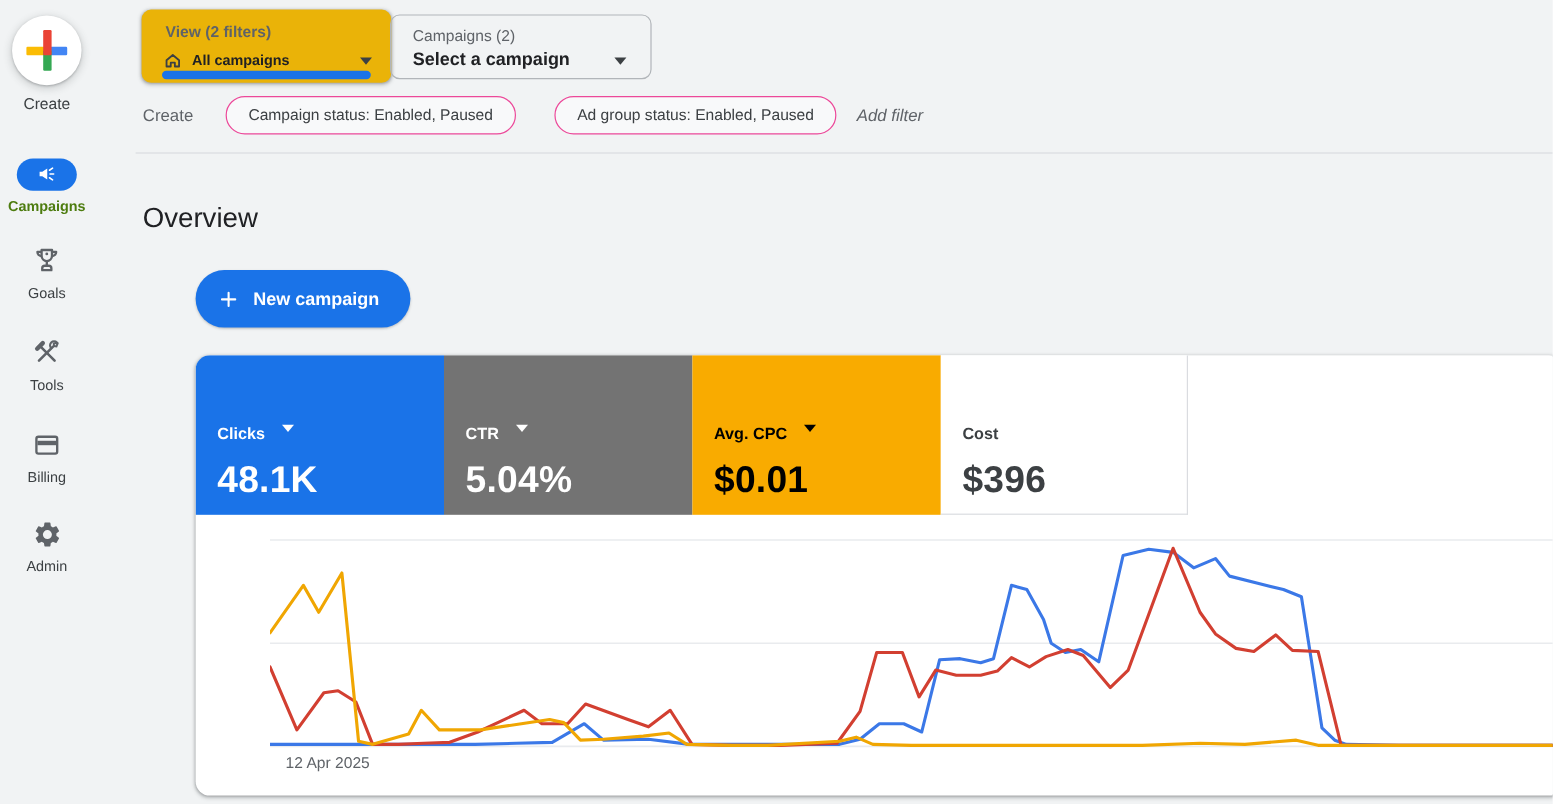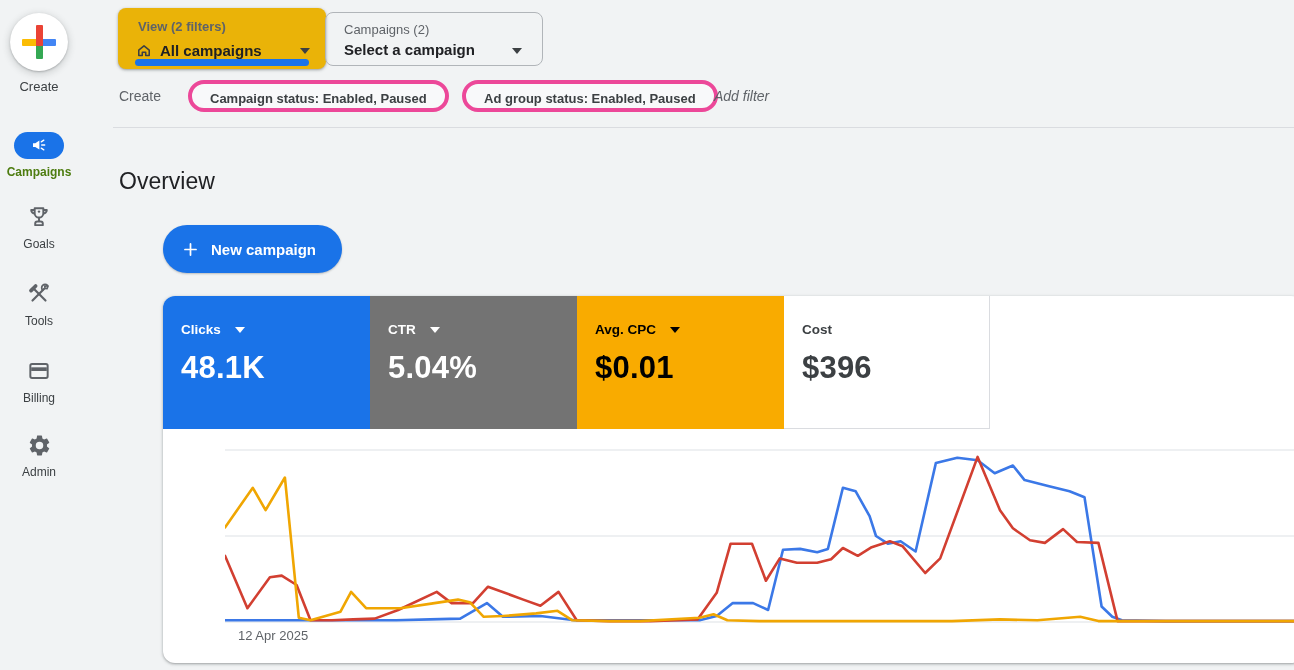--- a/index.html
+++ b/index.html
@@ -24,57 +24,57 @@
   .nav-item .icon-box { height:28px; display:flex; align-items:center; justify-content:center; }
   .nav-item .nav-label { margin-top:6px; font-size:12px; color:#3c4043; }
   .nav-item.active .nav-label { color:#4d7c0f; font-weight:700; }
   .pill { display:inline-flex; width:50px; height:27px; border-radius:14px; background:#1a73e8;
           align-items:center; justify-content:center; }
 
   
   .view-card { position:absolute; left:118px; top:8px; width:208px; height:61px; background:#eab308; border-radius:8px;
                box-shadow:0 1px 2px rgba(60,64,67,.3),0 1px 3px 1px rgba(60,64,67,.15); cursor:pointer;font-weight:bold; }
   .view-card .small-label { position:absolute; left:20px; top:11px; font-size:13px; color:#5f6368; }
-  .view-card .value-row { position:absolute; left:17px; top:33px; display:flex; align-items:flex-end; gap:7px;
-                          font-size:15px; color:#202124; }
+  .view-card .value-row { position:absolute; left:17px; top:33px; display:flex; align-items:center; gap:7px;
+                          font-size:12px; color:#202124; }
   .view-card .caret { position:absolute; right:16px; top:40px; }
   .blue-bar { position:absolute; left:17px; right:17px; bottom:3px; height:7px; border-radius:4px; background:#1a73e8; }
 
   .campaign-dd { position:absolute; left:325px; top:12px; width:218px; height:54px; border:1px solid #b1b5b9;
                  border-radius:8px; cursor:pointer; }
   .campaign-dd .small-label { position:absolute; left:18px; top:9px; font-size:13px; color:#5f6368; }
   .campaign-dd .dd-value { position:absolute; left:18px; top:28px; font-size:15px; font-weight:700; color:#202124; }
   .campaign-dd .caret { position:absolute; right:20px; top:35px; }
 
   .caret { width:0; height:0; border-left:5.5px solid transparent; border-right:5.5px solid transparent;
            border-top:6.5px solid #5f6368; display:inline-block; }
 
   
   .filters-label { position:absolute; left:119px; top:88px; font-size:14px; color:#5f6368; }
-  .chip { position:absolute; top:80px; height:32px; line-height:30px; padding:0 18px; border:4px solid #ec4899;
-          border-radius:16px; background:#f8f9fa; font-size:13px; font-weight:700; color:#3c4043; cursor:pointer; white-space:nowrap; }
+  .chip { position:absolute; top:80px; height:32px; line-height:30px; padding:0 18px; border:1px solid #ec4899;
+          border-radius:16px; background:#f8f9fa; font-size:13px; font-weight:400; color:#3c4043; cursor:pointer; white-space:nowrap; }
   .chip1 { left:188px; }
   .chip2 { left:462px; }
   .add-filter { position:absolute; left:714px; top:88px; font-size:14px; color:#5f6368; cursor:pointer;font-style:italic; }
   .divider { position:absolute; left:113px; right:0; top:127px; height:1px; background:#dadce0; }
 
   
   .page-title { position:absolute; left:119px; top:148px; font-size:23px; color:#202124;margin-top:20px; }
   .new-campaign-btn { position:absolute; left:163px; top:225px; height:48px; display:flex; align-items:center;
                       gap:11px; padding:0 26px 0 18px; background:#1a73e8; border-radius:24px; color:#fff;
                       font-size:15px; font-weight:700; border:none; cursor:pointer;
                       box-shadow:0 1px 2px rgba(60,64,67,.3); }
 
   .overview-card { position:absolute; left:163px; top:296px; width:1140px; height:367px; background:#fff;
                    border-radius:12px; box-shadow:0 1px 2px rgba(60,64,67,.3),0 1px 3px 1px rgba(60,64,67,.15);
                    overflow:hidden; }
   .metric-row { display:flex; height:133px; }
   .metric { width:207px; padding:26px 0 0 18px; cursor:pointer; }
   .metric.bordered { border-right:1px solid #dadce0; border-bottom:1px solid #dadce0; width:206px; }
-  .metric-label-row { display:flex; align-items:center; gap:14px; font-size:13.5px; font-weight:700; }
+  .metric-label-row { display:flex; gap:14px; font-size:13.5px; font-weight:700;margin-top:32px; }
   .metric .caret { border-top-color:currentColor; }
   .metric-value { margin-top:13px; font-size:31px; font-weight:600; letter-spacing:.2px; }
 
   .chart-svg { position:absolute; left:62px; top:146px; }
   .date-label { position:absolute; left:75px; top:332px; font-size:13px; color:#5f6368; }
 </style>
 </head>
 <body>
 
 <div class="screen">

